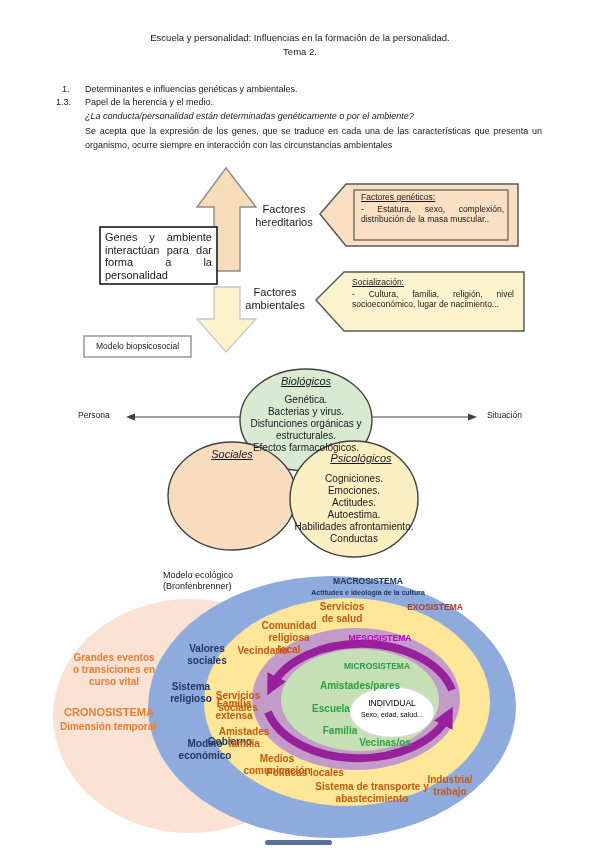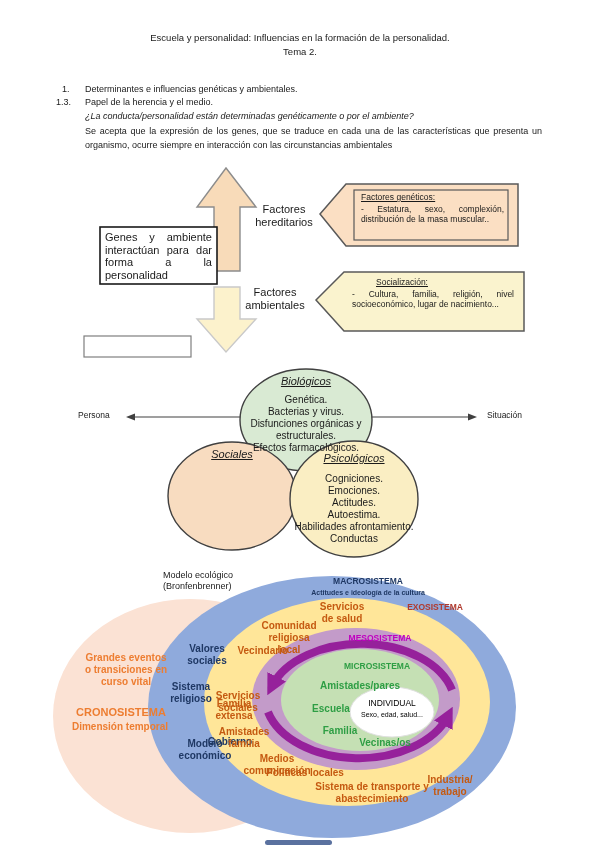--- a/index.html
+++ b/index.html
@@ -6,21 +6,21 @@
   .page{position:relative;width:600px;height:848px;background:#fff;overflow:hidden;
         font-family:"Liberation Sans",sans-serif;color:#1a1a1a;}
   .layer{position:absolute;left:0;top:0;}
   .lbl{position:absolute;line-height:1.15;}
   .b{font-weight:normal;}
   .i{font-style:italic;}
   .u{text-decoration:underline;}
   .ctr{text-align:center;}
   .jst{text-align:justify;}
   .navy{color:var(--navy,#1F3864);font-weight:bold;}
-  .orange{color:var(--accent_orange,#ED7D31);font-weight:bold;margin-left:12px;}
+  .orange{color:var(--accent_orange,#ED7D31);font-weight:bold;}
   .exoOr{color:var(--exo_orange,#C55A11);font-weight:bold;}
   .exoRed{color:var(--exo_red,#B03A2E);font-weight:bold;}
   .magenta{color:var(--meso_magenta,#C000C0);font-weight:bold;}
   .green{color:var(--micro_green,#2E9E44);font-weight:bold;}
   .s95{font-size:9.5px;}
   .s9{font-size:9px;}
   .s85{font-size:8.5px;}
   .s8{font-size:11px;}
   .s75{font-size:10px;line-height:1.2;}
   .s7{font-size:7px;line-height:1.15;}
@@ -75,37 +75,38 @@
   <div class="lbl b s9" style="left:56px;top:97px;">1.3.</div>
   <div class="lbl b s9" style="left:85px;top:97px;">Papel de la herencia y el medio.</div>
   <div class="lbl b i s9" style="left:85px;top:111px;">¿La conducta/personalidad están determinadas genéticamente o por el ambiente?</div>
   <div class="lbl jst s9" style="left:85px;top:125px;width:457px;line-height:13.5px;">Se acepta que la expresión de los genes, que se traduce en cada una de las características que presenta un organismo, ocurre siempre en interacción con las circunstancias ambientales</div>
 
   <div class="lbl b ctr s8" style="left:251px;top:203px;width:66px;">Factores hereditarios</div>
   <div class="lbl b u s85" style="left:361px;top:193px;">Factores genéticos:</div>
   <div class="lbl jst s85" style="left:361px;top:205px;width:143px;">- Estatura, sexo, complexión, distribución de la masa muscular..</div>
   <div class="lbl b jst s8" style="left:105px;top:231px;width:107px;">Genes y ambiente interactúan para dar forma a la personalidad</div>
   <div class="lbl b ctr s8" style="left:242px;top:286px;width:66px;">Factores ambientales</div>
-  <div class="lbl b u s85" style="left:352px;top:278px;margin-left:24px;">Socialización:</div>
+  <div class="lbl b u s85" style="left:352px;top:278px;">Socialización:</div>
   <div class="lbl jst s85" style="left:352px;top:290px;width:162px;">- Cultura, familia, religión, nivel socioeconómico, lugar de nacimiento...</div>
+  <div class="lbl b ctr s85" style="left:84px;top:336px;width:107px;line-height:21px;">Modelo biopsicosocial</div>
 
   <div class="lbl b s85" style="left:78px;top:411px;">Persona</div>
   <div class="lbl b s85" style="left:487px;top:411px;">Situación</div>
 
   <div class="lbl b i u ctr s8" style="left:256px;top:375px;width:100px;">Biológicos</div>
   <div class="lbl ctr s75 venn-lines" style="left:236px;top:394px;width:140px;">
     <span>Genética.</span>
     <span>Bacterias y virus.</span>
     <span>Disfunciones orgánicas y estructurales.</span>
     <span>Efectos farmacológicos.</span>
   </div>
 
   <div class="lbl b i u ctr s8" style="left:182px;top:448px;width:100px;">Sociales</div>
 
-  <div class="lbl b i u ctr s8" style="left:304px;top:452px;width:100px;">Psicológicos</div>
+  <div class="lbl b i u ctr s8" style="left:311px;top:452px;width:100px;">Psicológicos</div>
   <div class="lbl b s9" style="left:163px;top:570px;width:110px;line-height:11px;">Modelo ecológico (Bronfenbrenner)</div>
 
   <div class="lbl ctr s75 venn-lines" style="left:294px;top:473px;width:120px;">
     <span>Cogniciones.</span>
     <span>Emociones.</span>
     <span>Actitudes.</span>
     <span>Autoestima.</span>
     <span>Habilidades afrontamiento.</span>
     <span>Conductas</span>
   </div>

